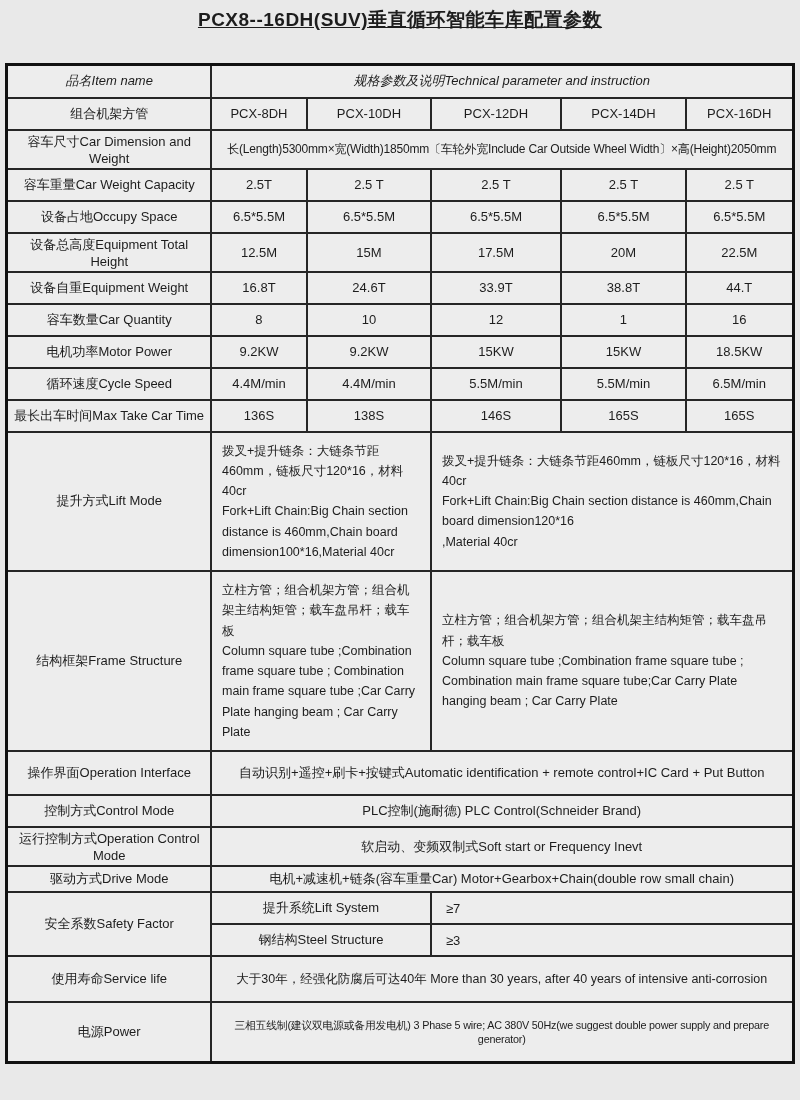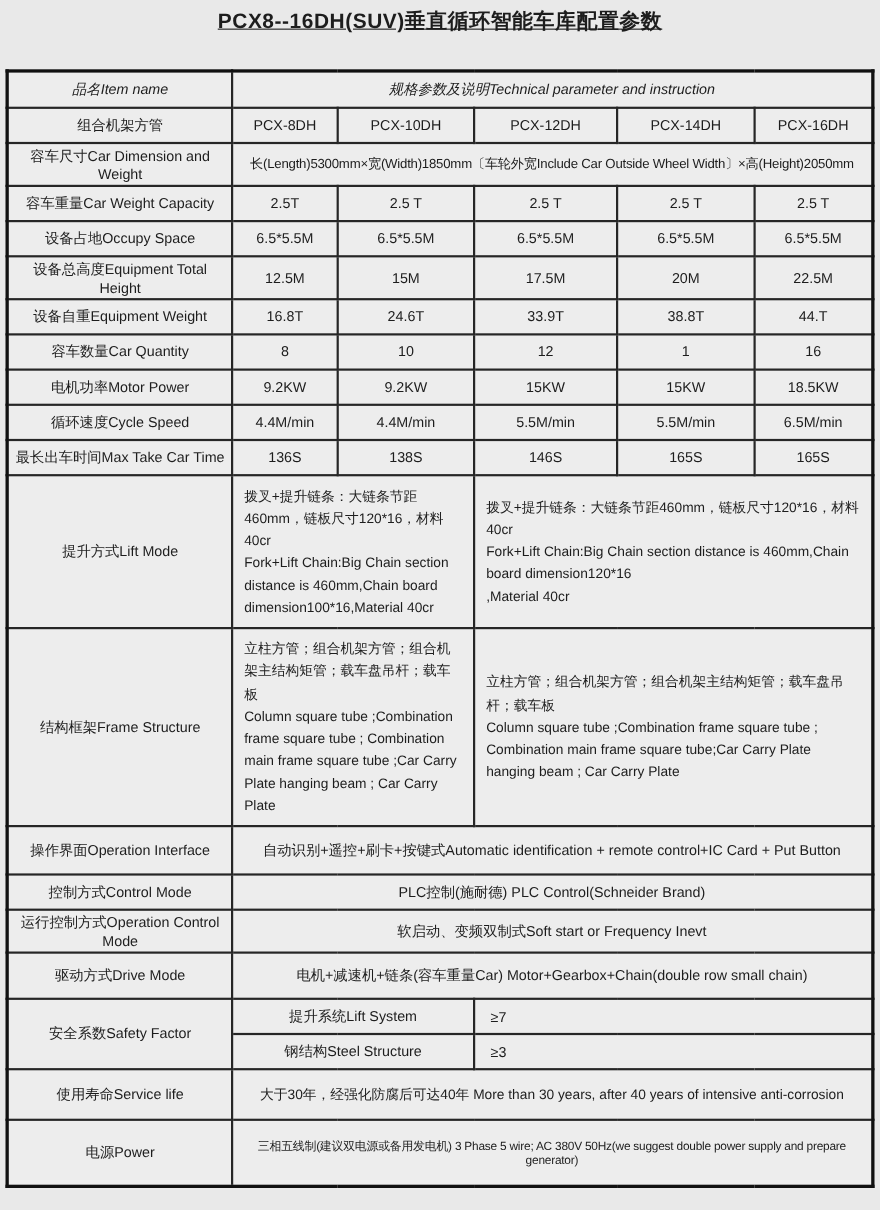--- a/index.html
+++ b/index.html
@@ -47,21 +47,21 @@
     font-size:13px;
   }
   
   tr{height:32px;}
   tr:nth-child(1){height:33px;font-style:italic;}
   tr:nth-child(3){height:30px;}
   tr:nth-child(12){height:118px;}
   tr:nth-child(13){height:160px;}
   tr:nth-child(14){height:44px;margin-top:44px;}
   tr:nth-child(16){height:38px;}
-  tr:nth-child(17){height:42px;}
+  tr:nth-child(17){height:26px;}
   tr:nth-child(20){height:46px;}
   tr:nth-child(21){height:60px;}
   tr:nth-child(22){height:40px;}
   
   tr:nth-child(3) td.val{font-size:12px;letter-spacing:-0.2px;}
   tr:nth-child(20) td.val{font-size:12.5px;}
   tr:nth-child(21) td.val{font-size:10.8px;letter-spacing:-0.2px;}
   
   tr:nth-child(12) td.val, tr:nth-child(13) td.val{
     text-align:left;

